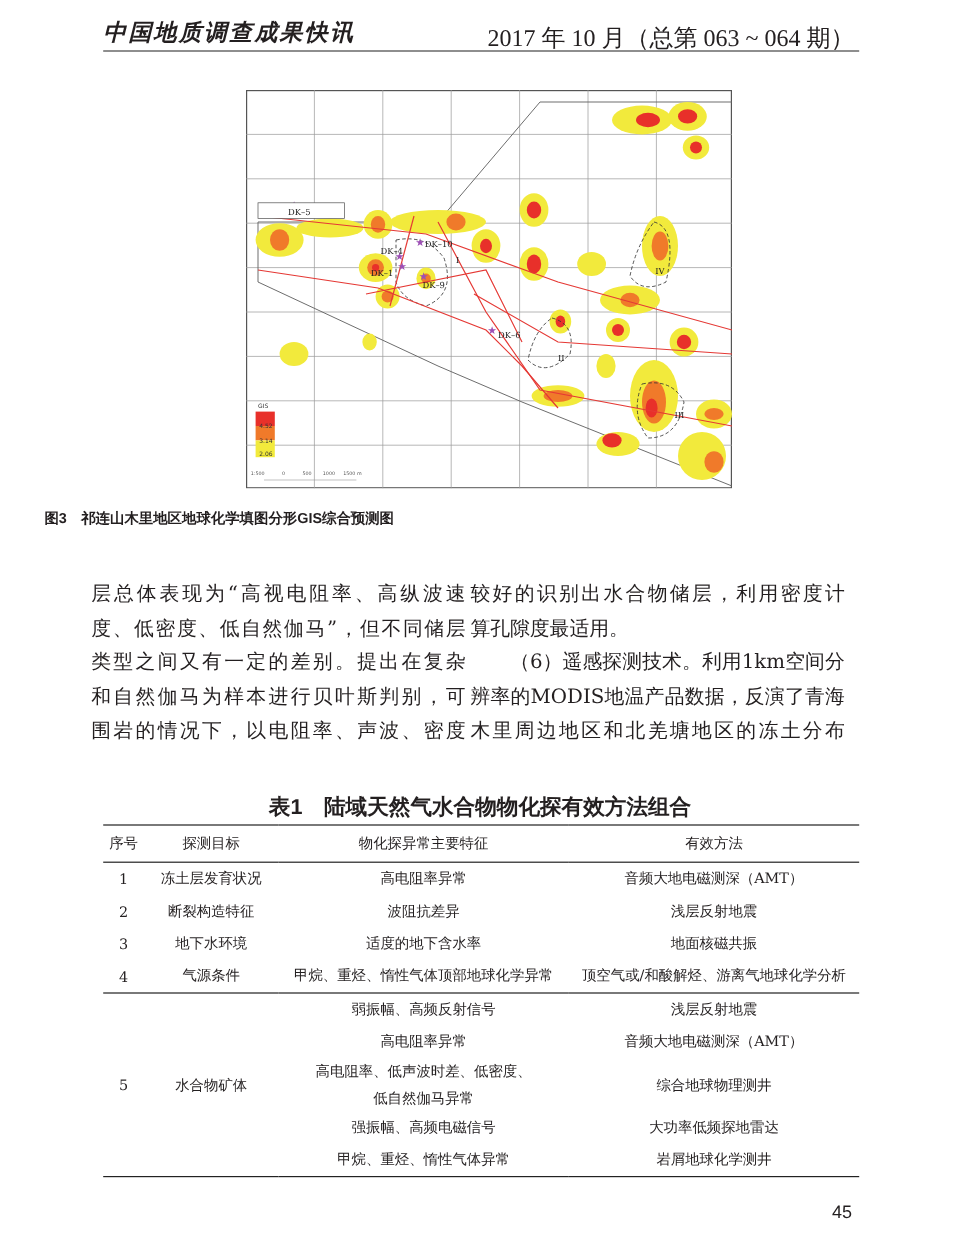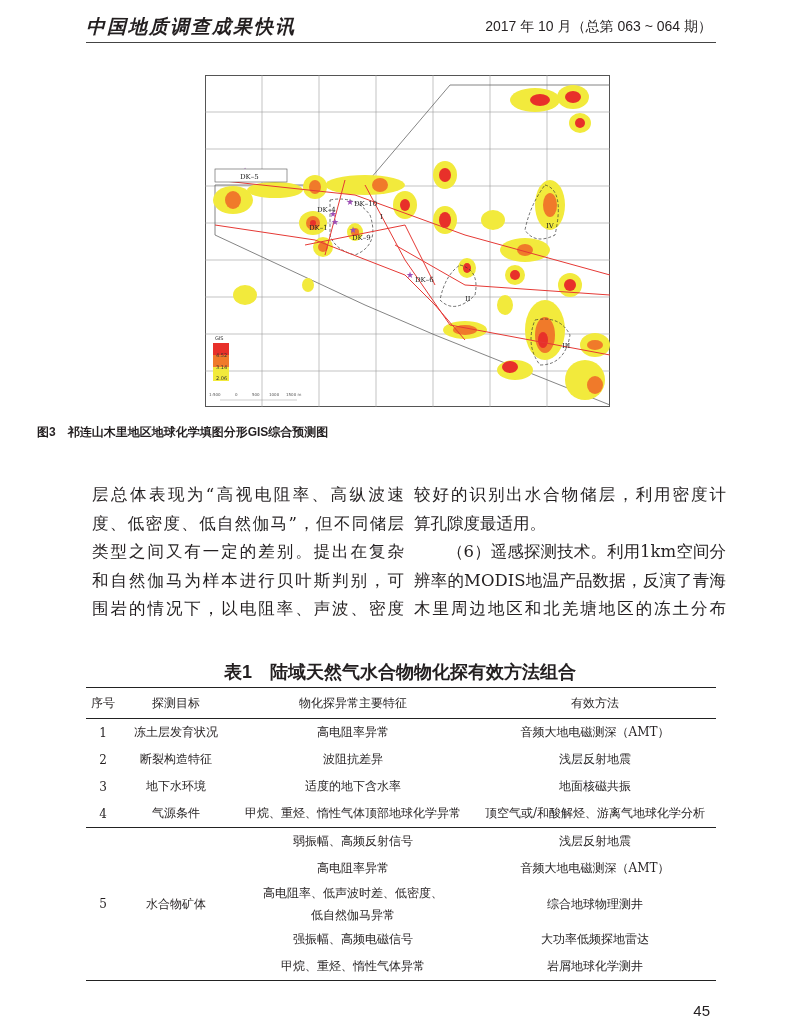--- a/index.html
+++ b/index.html
@@ -1,27 +1,27 @@
 <!DOCTYPE html>
 <html><head>
   <meta charset="utf-8">
   <style>
     html, body { margin: 0; padding: 0; background: #ffffff; }
     body { width: 800px; height: 1033px; position: relative; overflow: hidden; color: #231f20; }
     .header { position: absolute; left: 86px; top: 14px; width: 630px; height: 28px; border-bottom: 1px solid #444; }
     .journal { position: absolute; left: 0; top: 0; font-family: "DejaVu Serif", serif; font-size: 19px; font-weight: bold; font-style: italic; letter-spacing: 2px; }
-    .issue { position: absolute; right: 4px; top: 4px; font-family: Liberation Sans, sans-serif; font-size: 14px; }
+    .issue { position: absolute; right: 4px; top: 4px; font-family: Liberation Serif, serif; font-size: 20px; }
     .map { position: absolute; left: 205px; top: 75px; width: 405px; height: 332px; }
     .fig-caption { position: absolute; left: 0; top: 424px; width: 800px; text-align: left; font-family: "Liberation Sans", sans-serif; font-size: 12px; font-weight: bold; padding-left: 37px; }
     .col { position: absolute; top: 481px; width: 312px; font-family: "DejaVu Serif", serif; font-size: 16.5px; line-height: 28.5px; }
     .col p { margin: 0; text-align: justify; text-align-last: justify; white-space: nowrap; }
     .col p.last { text-align-last: left; }
     .col p.indent { text-indent: 2em; }
-    .col-left { left: 92px; }
-    .col-right { left: 414px; }
+    .col-left { left: 76px; }
+    .col-right { left: 392px; }
     .tbl-caption { position: absolute; left: 0; top: 660px; width: 800px; text-align: center; font-family: "Liberation Sans", sans-serif; font-size: 18px; font-weight: bold; }
     table.data { position: absolute; left: 86px; top: 687px; width: 630px; border-collapse: collapse; font-family: "DejaVu Serif", serif; font-size: 12px; }
     table.data th { font-weight: normal; height: 28px; border-top: 1.5px solid #222; border-bottom: 1px solid #222; }
     table.data td { text-align: center; height: 27px; padding: 0 2px; }
     table.data tr.last-row td { border-bottom: 1.5px solid #222; margin-top: 35px; }
     table.data .c-no { width: 32px; }
     table.data .c-tgt { width: 110px; }
     table.data .c-feat { width: 240px; }
     td.multi { line-height: 22px; }
     .page-num { position: absolute; right: 90px; top: 1002px; font-family: "Liberation Sans", sans-serif; font-size: 15px; }

